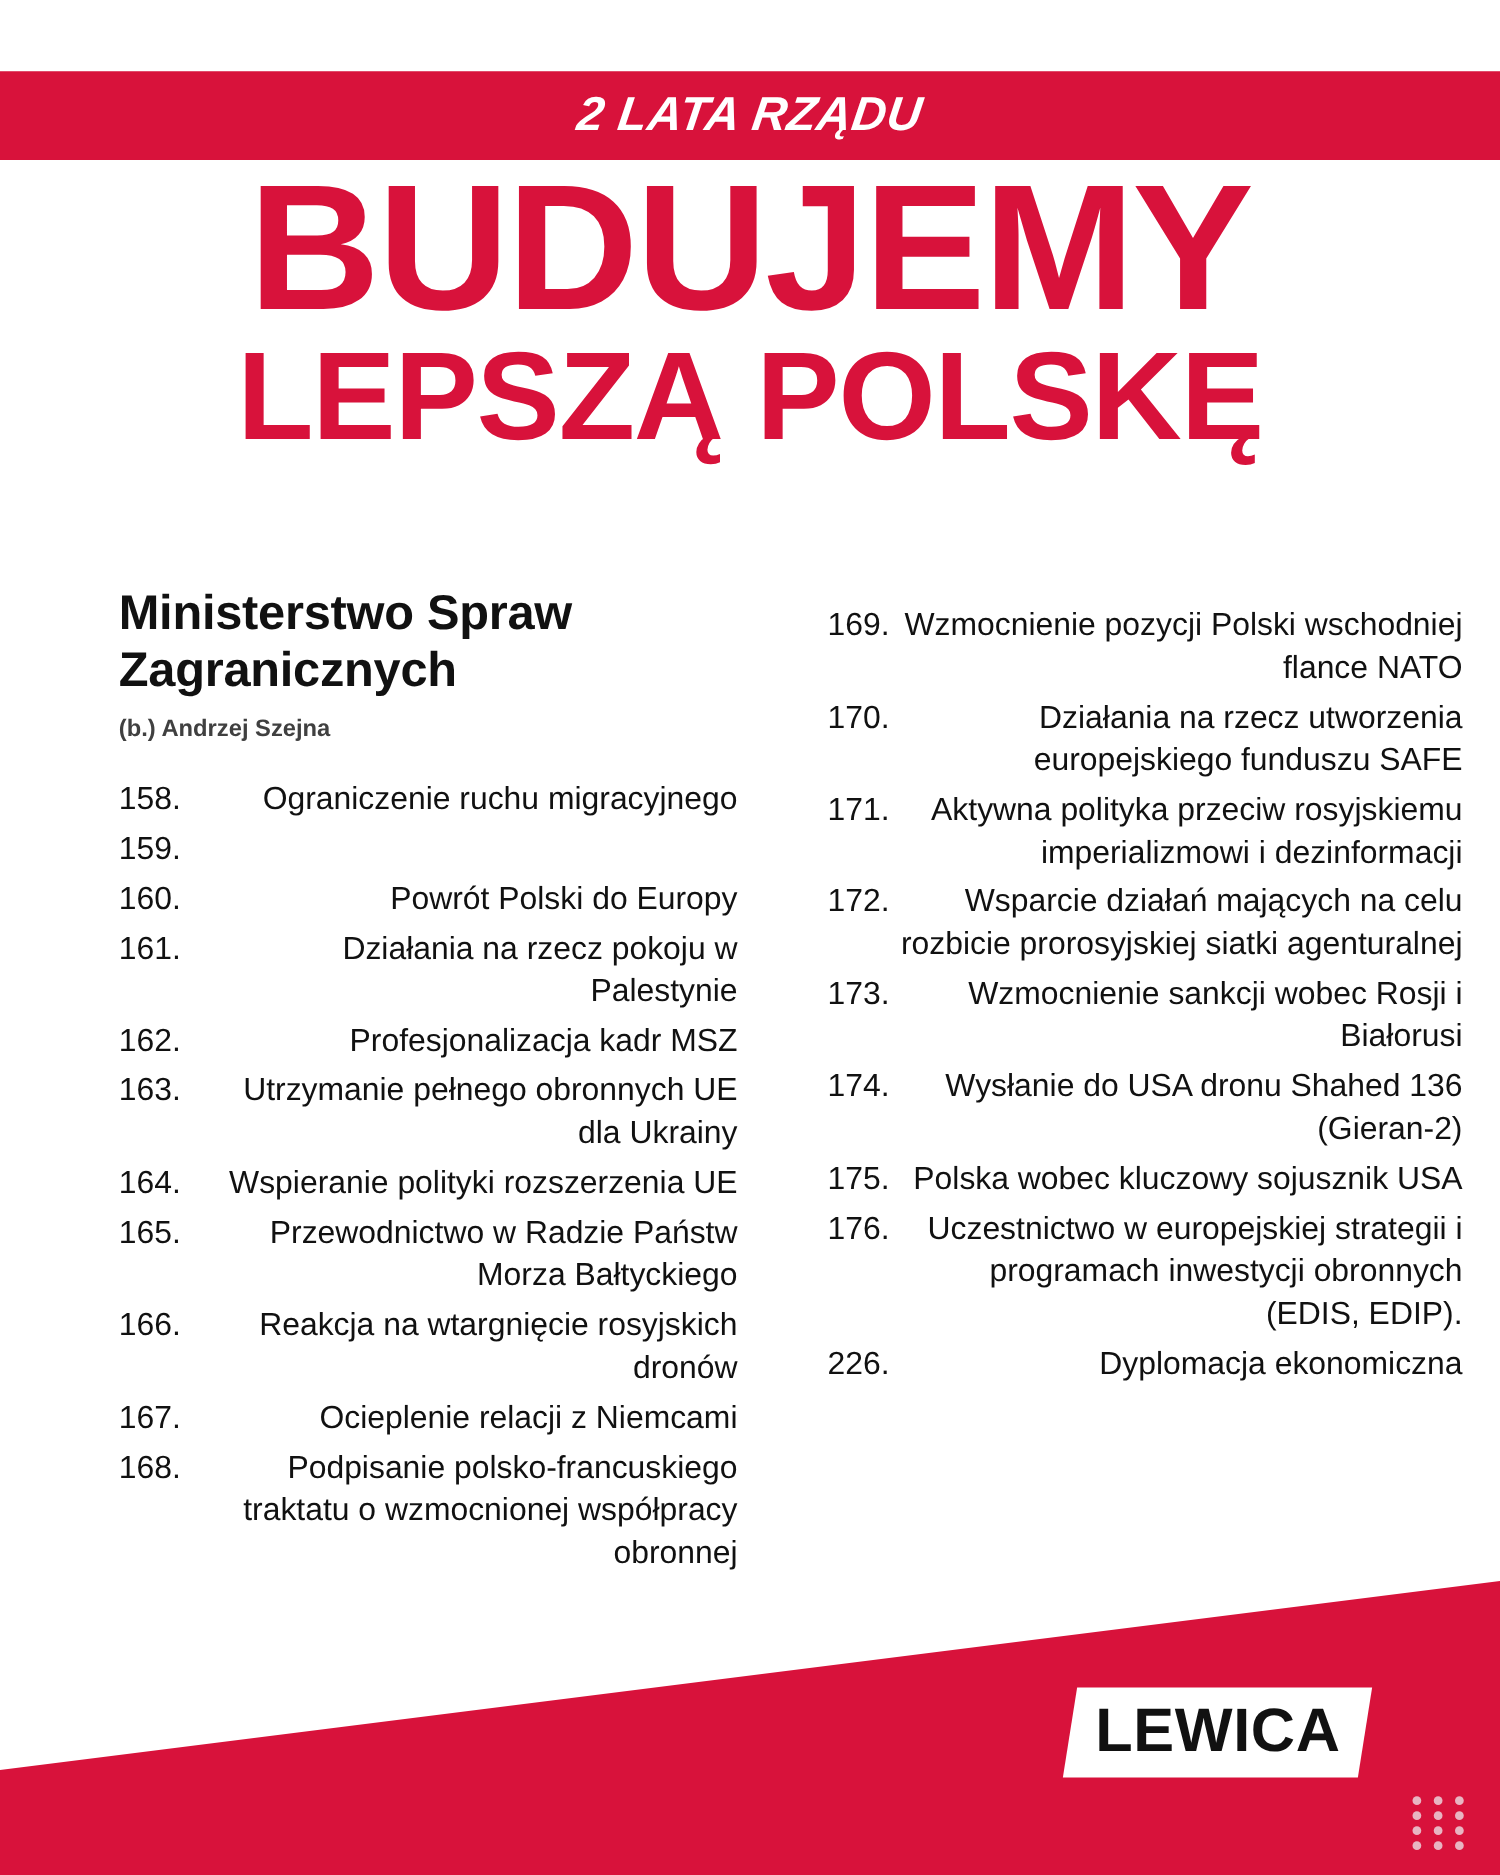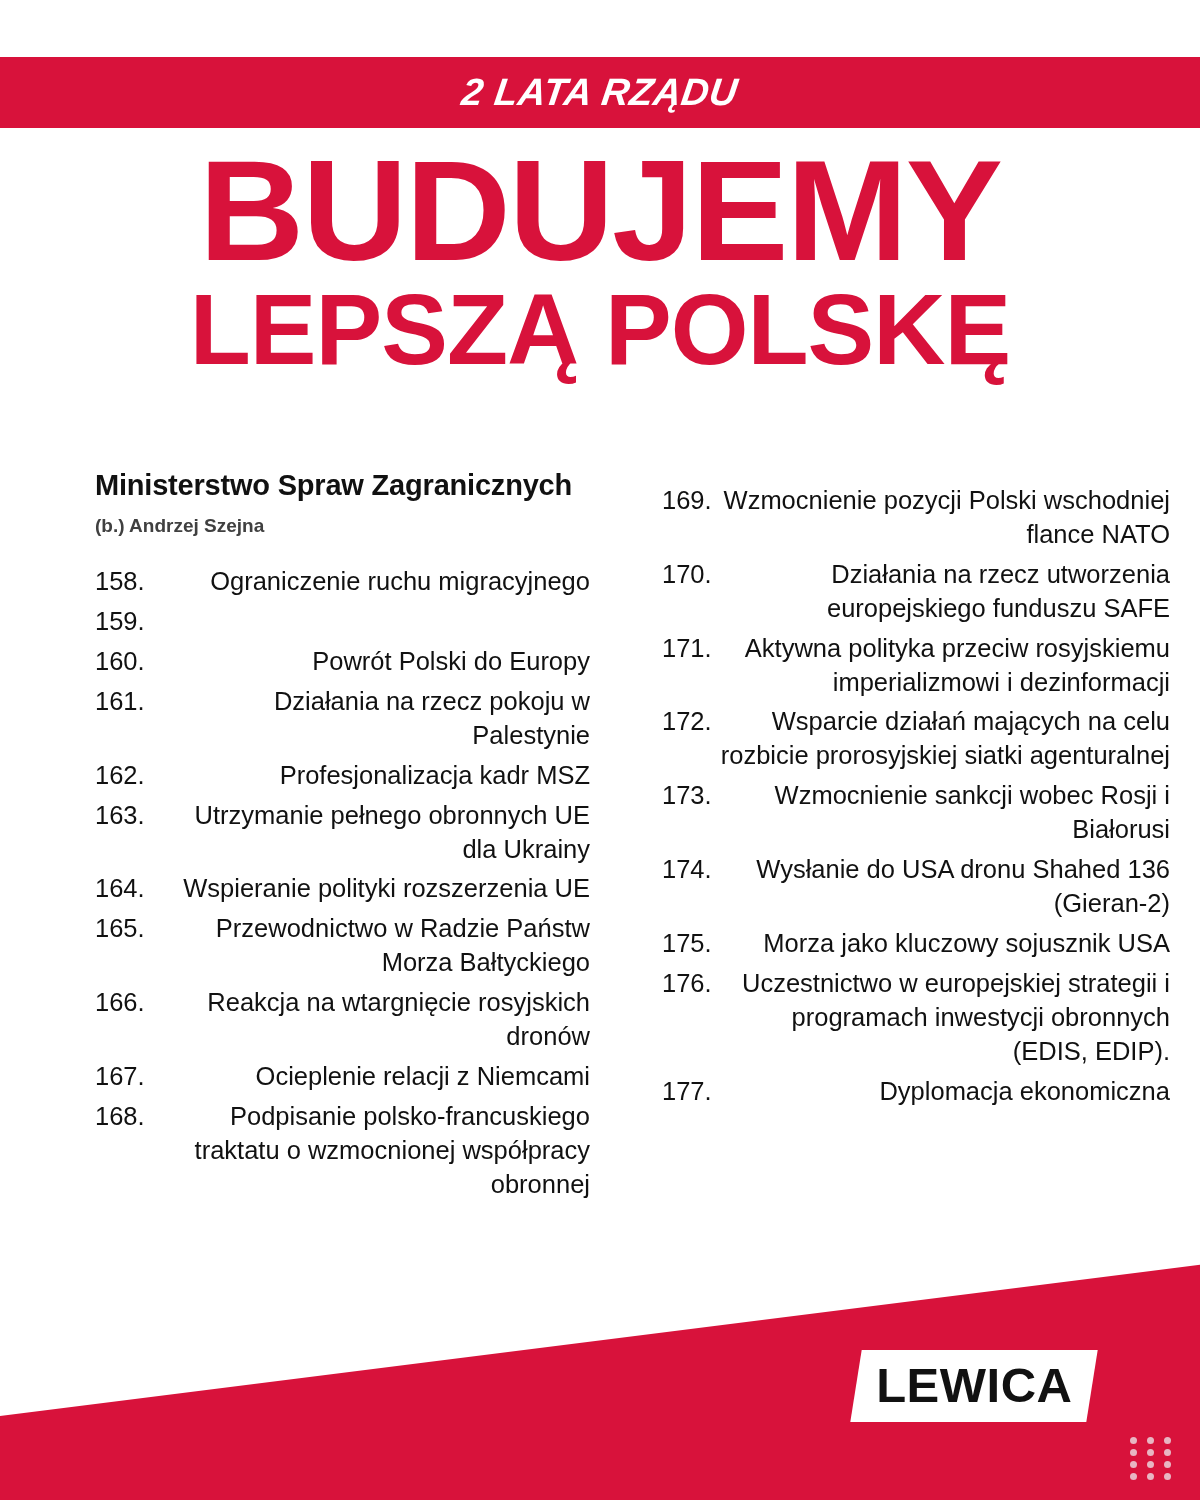--- a/index.html
+++ b/index.html
@@ -36,21 +36,21 @@
     font-weight: bold;
     letter-spacing: 0.5px;
     font-style: italic;
     transform: skewX(-8deg);
     font-family: "Liberation Sans", sans-serif;
   }
 
   
   .headline {
     position: absolute;
-    top: 152px;
+    top: 140px;
     left: 0;
     width: 1200px;
     text-align: center;
   }
   .headline-1 {
     color: #d8123b;
     font-weight: bold;
     font-size: 143px;
     line-height: 0.82;
     letter-spacing: -2px;
@@ -82,21 +82,21 @@
     padding-right: 10px;
   }
   .col-right {
     width: 600px;
     padding-left: 62px;
     padding-right: 30px;
   }
 
   .ministry {
     color: #111111;
-    font-size: 29px;
+    font-size: 39px;
     font-weight: bold;
     line-height: 1.18;
     letter-spacing: -0.2px;
   }
   .minister {
     color: #404040;
     font-size: 19px;
     font-weight: bold;
     margin-top: 13px;
   }
@@ -255,28 +255,28 @@
           <li>
             <span class="num">173.</span>
             <span class="txt">Wzmocnienie sankcji wobec Rosji i Białorusi</span>
           </li>
           <li>
             <span class="num">174.</span>
             <span class="txt">Wysłanie do USA dronu Shahed 136 (Gieran-2)</span>
           </li>
           <li>
             <span class="num">175.</span>
-            <span class="txt">Morza jako kluczowy sojusznik USA</span>
+            <span class="txt">Polska wobec kluczowy sojusznik USA</span>
           </li>
           <li>
             <span class="num">176.</span>
             <span class="txt">Uczestnictwo w europejskiej strategii i programach inwestycji obronnych (EDIS, EDIP).</span>
           </li>
           <li>
-            <span class="num">177.</span>
+            <span class="num">226.</span>
             <span class="txt">Dyplomacja ekonomiczna</span>
           </li>
         </ul>
     </div>
 
   </div>
 
   <div class="bottom-shape"></div>
 
   <div class="lewica-badge">

